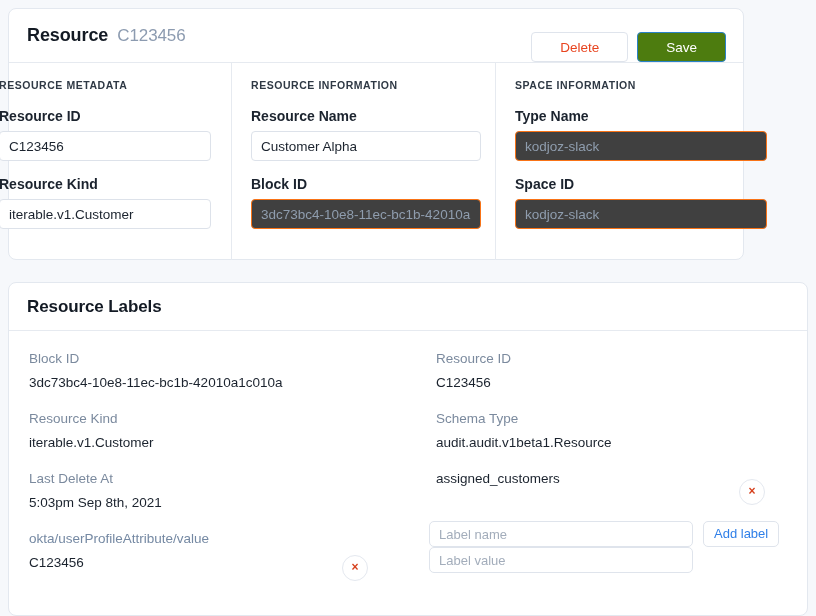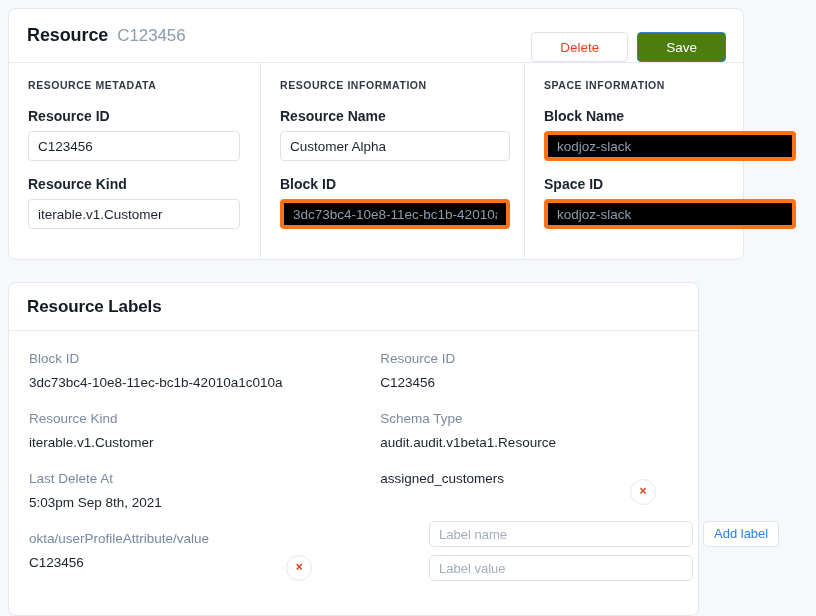--- a/index.html
+++ b/index.html
@@ -92,20 +92,21 @@
     background: #4d7c0f;
     border: 1px solid #2a82c8;
     color: #ffffff;
   }
 
   .columns {
     display: flex;
     border-top: 1px solid #e6eaf0;
     height: 198px;
     box-sizing: border-box;
+    justify-content: center;
   }
   .col {
     box-sizing: border-box;
     padding: 16px 20px 0 19px;
     position: relative;
   }
   .col-1 { width: 258px; border-right: 1px solid #e6eaf0; }
   .col-2 { width: 264px; border-right: 1px solid #e6eaf0; }
   .col-3 { width: 276px; }
 
@@ -133,33 +134,33 @@
     padding: 0 9px;
     color: #1b232e;
     background: #ffffff;
     border: 1px solid #dde2ea;
     outline: none;
     overflow: hidden;
     text-overflow: clip;
     white-space: nowrap;
   }
   .field-input.disabled {
-    background: #000000;
-    border: 4px solid #f97316;
+    background: #404040;
+    border: 1px solid #f97316;
     color: #8f9dae;
   }
   .field-input::placeholder { color: #8f9dae; }
   .field-block { margin-bottom: 15px; }
   .col-3 .field-input { width: 252px; }
   .col-2 .field-input { width: 230px; }
   .col-1 .field-input { width: 212px; }
 
   
   #labels-card {
-    width: 691px;
+    width: 800px;
     height: 334px;
     margin-top: 22px;
     position: relative;
   }
   .labels-header {
     height: 48px;
     display: flex;
     align-items: center;
     padding-left: 18px;
     border-bottom: 1px solid #e6eaf0;
@@ -223,21 +224,21 @@
   #remove-right { right: 24px; top: 8px; }
 
   .add-form {
     position: absolute;
     left: 420px;
     top: 190px;
     display: flex;
     align-items: flex-start;
     gap: 10px;
   }
-  .add-inputs { display: flex; flex-direction: column; gap: 8px; }
+  .add-inputs { display: flex; flex-direction: column; }
   .add-input {
     box-sizing: border-box;
     width: 264px;
     height: 26px;
     border-radius: 5px;
     border: 1px solid #dfe4ec;
     background: #ffffff;
     font-family: "Liberation Sans", sans-serif;
     font-size: 13px;
     padding: 0 9px;
@@ -300,21 +301,21 @@
         </div>
         <div class="field-block">
           <div class="field-label">Block ID</div>
           <input class="field-input disabled" type="text" disabled="" value="3dc73bc4-10e8-11ec-bc1b-42010a1c010a" style="">
         </div>
       </div>
 
       <div class="col col-3">
         <div class="col-title">SPACE INFORMATION</div>
         <div class="field-block">
-          <div class="field-label">Block Name</div>
+          <div class="field-label">Type Name</div>
           <input class="field-input disabled" type="text" disabled="" value="kodjoz-slack" style="">
         </div>
         <div class="field-block">
           <div class="field-label">Space ID</div>
           <input class="field-input disabled" type="text" disabled="" value="kodjoz-slack" style="">
         </div>
       </div>
 
     </div>
   </div>

